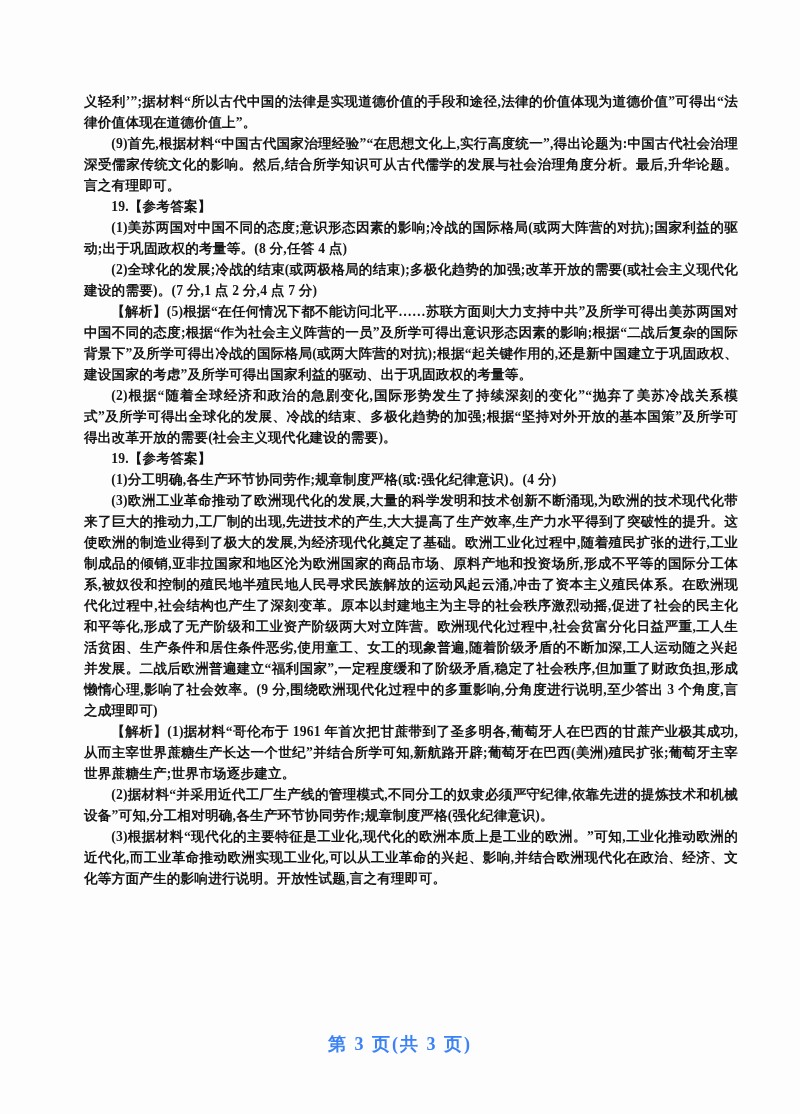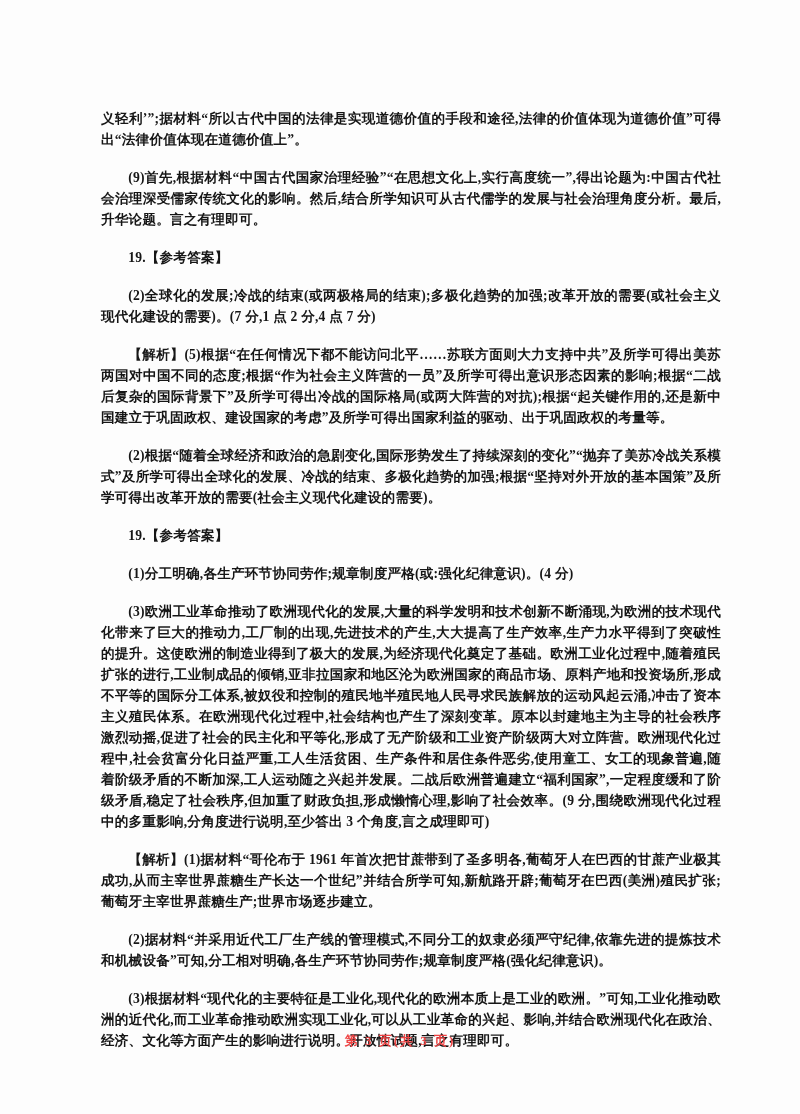--- a/index.html
+++ b/index.html
@@ -22,48 +22,49 @@
     left: 84px;
     width: 654px;
     padding-top: 91px;
     font-size: 13.6px;
     line-height: 21px;
     font-weight: bold;
     text-align: justify;
     letter-spacing: 0.2px;
   }
   .para {
-    margin: 17px;
+    margin: 0;
     padding: 0;
     text-indent: 2em;
     word-break: break-all;
   }
   .para.no-indent {
     text-indent: 0;
   }
   .footer {
     position: absolute;
     top: 1032px;
     left: 0;
     width: 100%;
     text-align: center;
-    font-size: 13px;
+    font-size: 18px;
     font-weight: bold;
     letter-spacing: 2px;
-    color: #ef4444;
+    color: #3b82f6;
   }
 </style>
 </head>
 <body>
 
 <div class="page">
   <div class="content">
     <p class="para no-indent">义轻利’”;据材料“所以古代中国的法律是实现道德价值的手段和途径,法律的价值体现为道德价值”可得出“法律价值体现在道德价值上”。</p>
     <p class="para">(9)首先,根据材料“中国古代国家治理经验”“在思想文化上,实行高度统一”,得出论题为:中国古代社会治理深受儒家传统文化的影响。然后,结合所学知识可从古代儒学的发展与社会治理角度分析。最后,升华论题。言之有理即可。</p>
     <p class="para">19.【参考答案】</p>
+    <p class="para">(1)美苏两国对中国不同的态度;意识形态因素的影响;冷战的国际格局(或两大阵营的对抗);国家利益的驱动;出于巩固政权的考量等。(8 分,任答 4 点)</p>
     <p class="para">(2)全球化的发展;冷战的结束(或两极格局的结束);多极化趋势的加强;改革开放的需要(或社会主义现代化建设的需要)。(7 分,1 点 2 分,4 点 7 分)</p>
     <p class="para">【解析】(5)根据“在任何情况下都不能访问北平……苏联方面则大力支持中共”及所学可得出美苏两国对中国不同的态度;根据“作为社会主义阵营的一员”及所学可得出意识形态因素的影响;根据“二战后复杂的国际背景下”及所学可得出冷战的国际格局(或两大阵营的对抗);根据“起关键作用的,还是新中国建立于巩固政权、建设国家的考虑”及所学可得出国家利益的驱动、出于巩固政权的考量等。</p>
     <p class="para">(2)根据“随着全球经济和政治的急剧变化,国际形势发生了持续深刻的变化”“抛弃了美苏冷战关系模式”及所学可得出全球化的发展、冷战的结束、多极化趋势的加强;根据“坚持对外开放的基本国策”及所学可得出改革开放的需要(社会主义现代化建设的需要)。</p>
     <p class="para">19.【参考答案】</p>
     <p class="para">(1)分工明确,各生产环节协同劳作;规章制度严格(或:强化纪律意识)。(4 分)</p>
     <p class="para">(3)欧洲工业革命推动了欧洲现代化的发展,大量的科学发明和技术创新不断涌现,为欧洲的技术现代化带来了巨大的推动力,工厂制的出现,先进技术的产生,大大提高了生产效率,生产力水平得到了突破性的提升。这使欧洲的制造业得到了极大的发展,为经济现代化奠定了基础。欧洲工业化过程中,随着殖民扩张的进行,工业制成品的倾销,亚非拉国家和地区沦为欧洲国家的商品市场、原料产地和投资场所,形成不平等的国际分工体系,被奴役和控制的殖民地半殖民地人民寻求民族解放的运动风起云涌,冲击了资本主义殖民体系。在欧洲现代化过程中,社会结构也产生了深刻变革。原本以封建地主为主导的社会秩序激烈动摇,促进了社会的民主化和平等化,形成了无产阶级和工业资产阶级两大对立阵营。欧洲现代化过程中,社会贫富分化日益严重,工人生活贫困、生产条件和居住条件恶劣,使用童工、女工的现象普遍,随着阶级矛盾的不断加深,工人运动随之兴起并发展。二战后欧洲普遍建立“福利国家”,一定程度缓和了阶级矛盾,稳定了社会秩序,但加重了财政负担,形成懒惰心理,影响了社会效率。(9 分,围绕欧洲现代化过程中的多重影响,分角度进行说明,至少答出 3 个角度,言之成理即可)</p>
     <p class="para">【解析】(1)据材料“哥伦布于 1961 年首次把甘蔗带到了圣多明各,葡萄牙人在巴西的甘蔗产业极其成功,从而主宰世界蔗糖生产长达一个世纪”并结合所学可知,新航路开辟;葡萄牙在巴西(美洲)殖民扩张;葡萄牙主宰世界蔗糖生产;世界市场逐步建立。</p>
     <p class="para">(2)据材料“并采用近代工厂生产线的管理模式,不同分工的奴隶必须严守纪律,依靠先进的提炼技术和机械设备”可知,分工相对明确,各生产环节协同劳作;规章制度严格(强化纪律意识)。</p>
     <p class="para">(3)根据材料“现代化的主要特征是工业化,现代化的欧洲本质上是工业的欧洲。”可知,工业化推动欧洲的近代化,而工业革命推动欧洲实现工业化,可以从工业革命的兴起、影响,并结合欧洲现代化在政治、经济、文化等方面产生的影响进行说明。开放性试题,言之有理即可。</p>
   </div>

